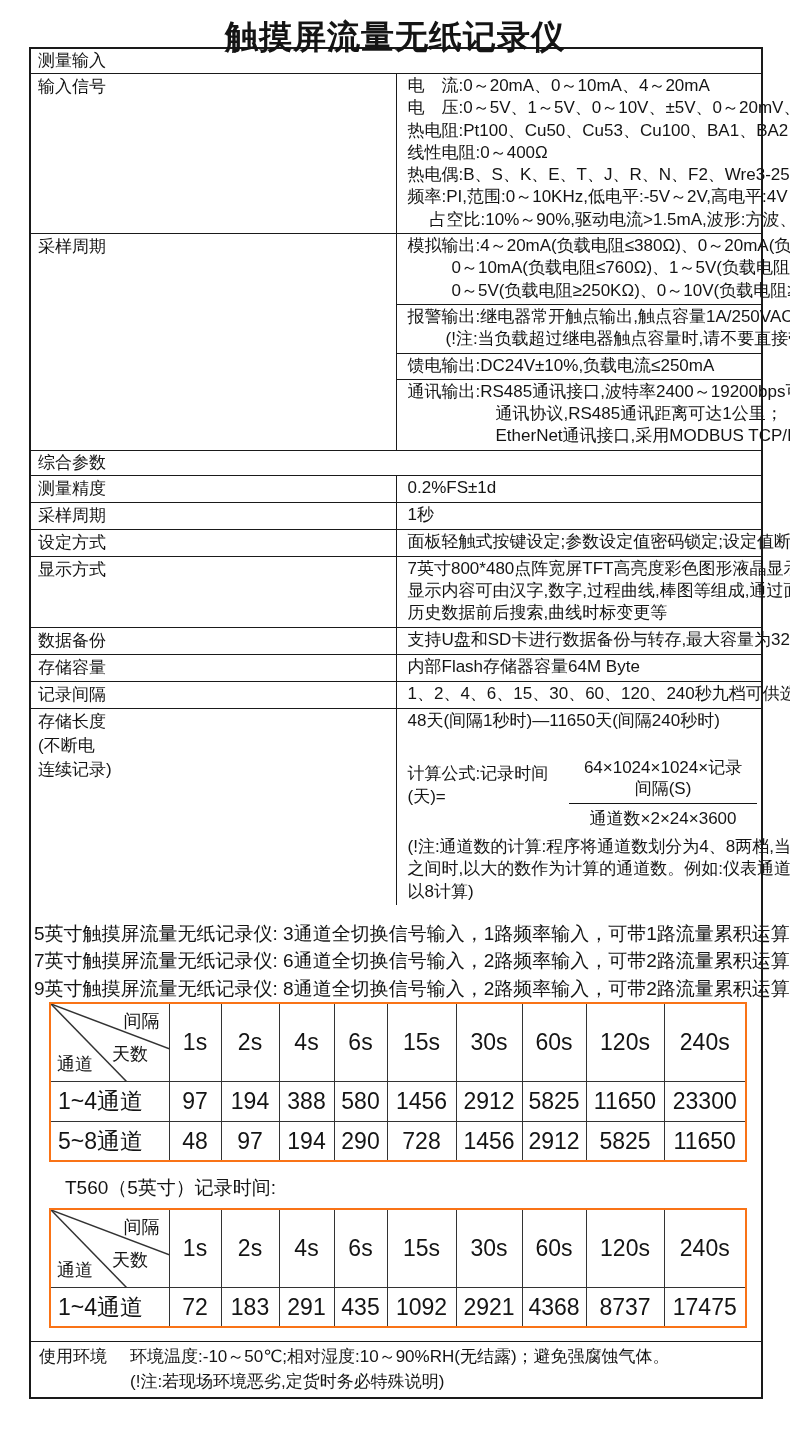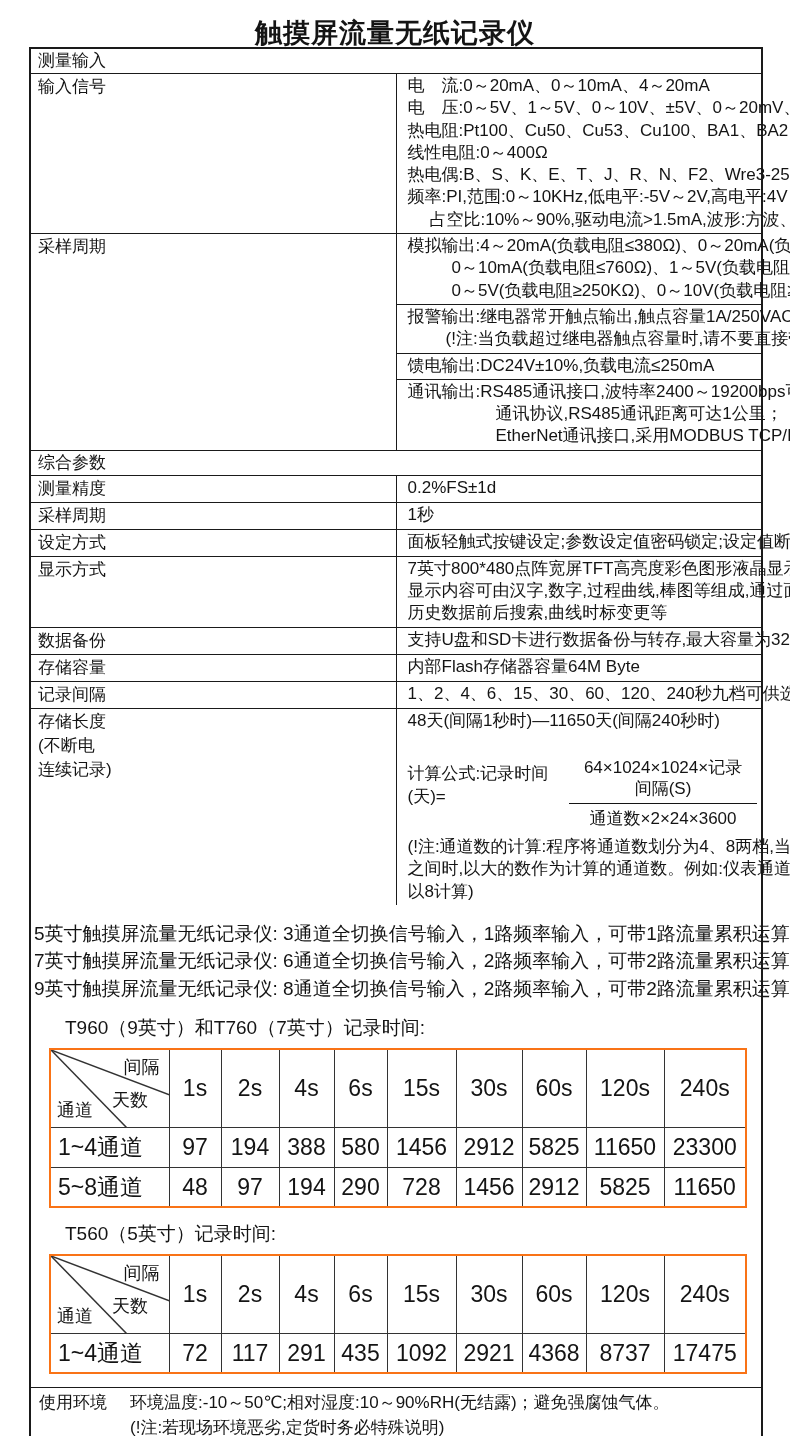--- a/index.html
+++ b/index.html
@@ -4,21 +4,21 @@
 <style>
   * { box-sizing: border-box; }
   html,body { margin:0; padding:0; }
   body {
     width:790px; height:1436px; overflow:hidden;
     background:#ffffff; color:#141414;
     font-family:"Liberation Sans","DejaVu Sans",sans-serif;
   }
   .page-title {
     margin:0; padding-top:15px; height:47px;
-    text-align:center; font-size:27px; font-weight:bold; letter-spacing:1px;
+    text-align:center; font-size:33px; font-weight:bold; letter-spacing:1px;
   }
   .box {
     margin-left:29px; width:734px;
     border:2.5px solid #1a1a1a;
   }
 
   
   table.spec {
     width:100%; border-collapse:collapse; border-style:hidden;
     font-size:17px; table-layout:fixed;
@@ -188,21 +188,20 @@
         </td>
       </tr>
     </tbody>
   </table>
 
   <div class="mid">
     <div class="model">5英寸触摸屏流量无纸记录仪: 3通道全切换信号输入，1路频率输入，可带1路流量累积运算功能。</div>
     <div class="model">7英寸触摸屏流量无纸记录仪: 6通道全切换信号输入，2路频率输入，可带2路流量累积运算功能。</div>
     <div class="model">9英寸触摸屏流量无纸记录仪: 8通道全切换信号输入，2路频率输入，可带2路流量累积运算功能。</div>
 
-    <div class="rt-title">T960（9英寸）和T760（7英寸）记录时间:</div>
 
     <table class="rt">
       <colgroup>
         <col style="width:119px">
           <col style="width:52px">
           <col style="width:58px">
           <col style="width:55px">
           <col style="width:53px">
         <col style="width:69px">
           <col style="width:66px">
@@ -290,21 +289,21 @@
           <td>6s</td>
           <td>15s</td>
           <td>30s</td>
           <td>60s</td>
           <td>120s</td>
           <td>240s</td>
         </tr>
         <tr class="drow">
           <td class="rl">1~4通道</td>
           <td>72</td>
-          <td>117</td>
+          <td>183</td>
           <td>291</td>
           <td>435</td>
           <td>1092</td>
           <td>2921</td>
           <td>4368</td>
           <td>8737</td>
           <td>17475</td>
         </tr>
       </tbody>
     </table>

